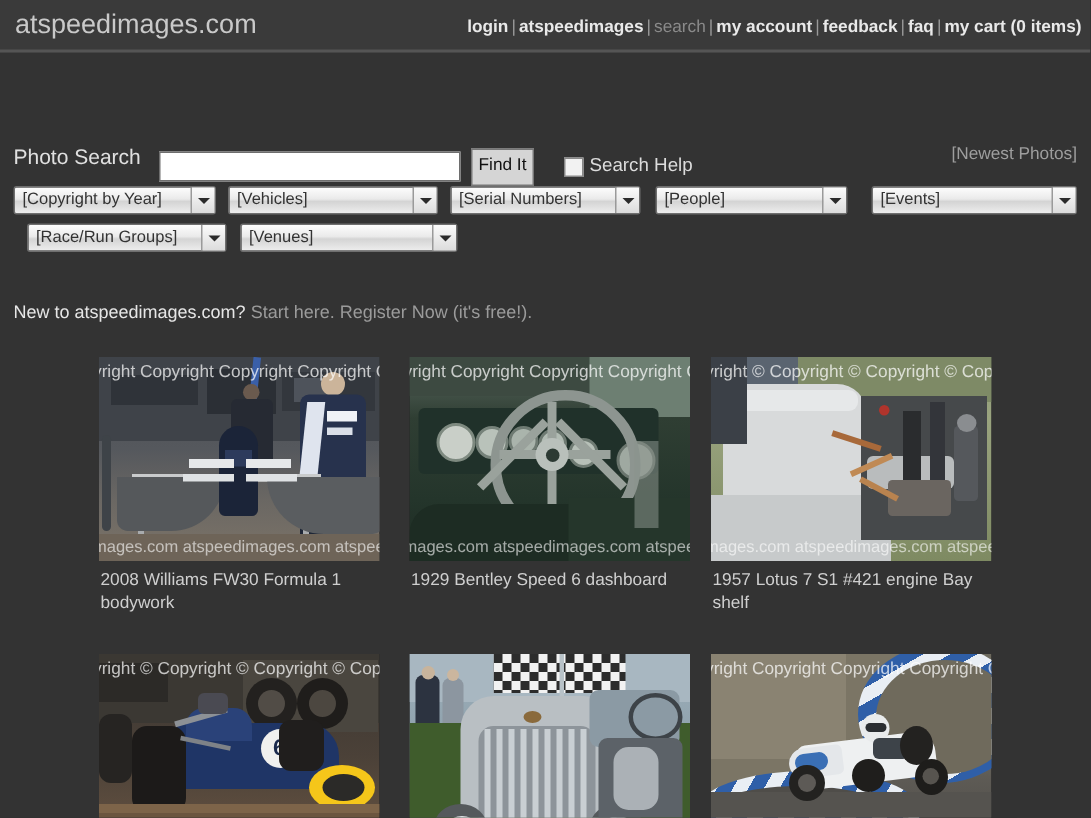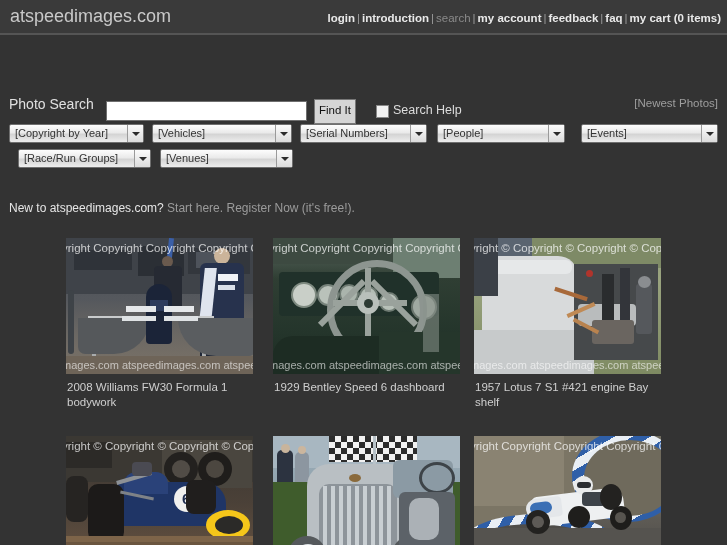--- a/index.html
+++ b/index.html
@@ -126,21 +126,21 @@
   .s6{background:linear-gradient(to bottom,#6d6a5e 0%,#7a766a 38%,#5e5b55 60%,#4a4845 100%);}
 </style>
 </head>
 <body>
 
 <div class="page">
 
   <div class="header">
     <div class="brand">atspeedimages.com</div>
     <div class="nav">
-      <a href="#">login</a><span class="sep">|</span><a href="#">introduction</a><span class="sep">|</span><a href="#" class="dim">search</a><span class="sep">|</span><a href="#">my account</a><span class="sep">|</span><a href="#">feedback</a><span class="sep">|</span><a href="#">faq</a><span class="sep">|</span><a href="#">my cart (0 items)</a>
+      <a href="#">login</a><span class="sep">|</span><a href="#">atspeedimages</a><span class="sep">|</span><a href="#" class="dim">search</a><span class="sep">|</span><a href="#">my account</a><span class="sep">|</span><a href="#">feedback</a><span class="sep">|</span><a href="#">faq</a><span class="sep">|</span><a href="#">my cart (0 items)</a>
     </div>
   </div>
 
   <div class="searchrow">
     <div class="search-label">Photo Search</div>
     <input class="search-input" type="text" placeholder="" style="">
     <div class="find-btn">Find It</div>
     <div class="help-box"></div>
     <div class="help-label">Search Help</div>
     <div class="newest">[Newest Photos]</div>
@@ -178,21 +178,21 @@
           <span class="arrow"></span>
         </span>
     </div>
 
     <div class="dd" style="left:18px;top:149px;width:133px;">
       <span class="txt">[Race/Run Groups]</span>
       <span class="arrowbox">
           <span class="arrow"></span>
         </span>
     </div>
-    <div class="dd" style="left:160px;top:149px;width:133px;">
+    <div class="dd" style="left:160px;top:149px;width:145px;">
       <span class="txt">[Venues]</span>
       <span class="arrowbox">
           <span class="arrow"></span>
         </span>
     </div>
   </div>
 
   <div class="newline">
     <span>New to atspeedimages.com?</span>
     <span class="muted">Start here.</span>

